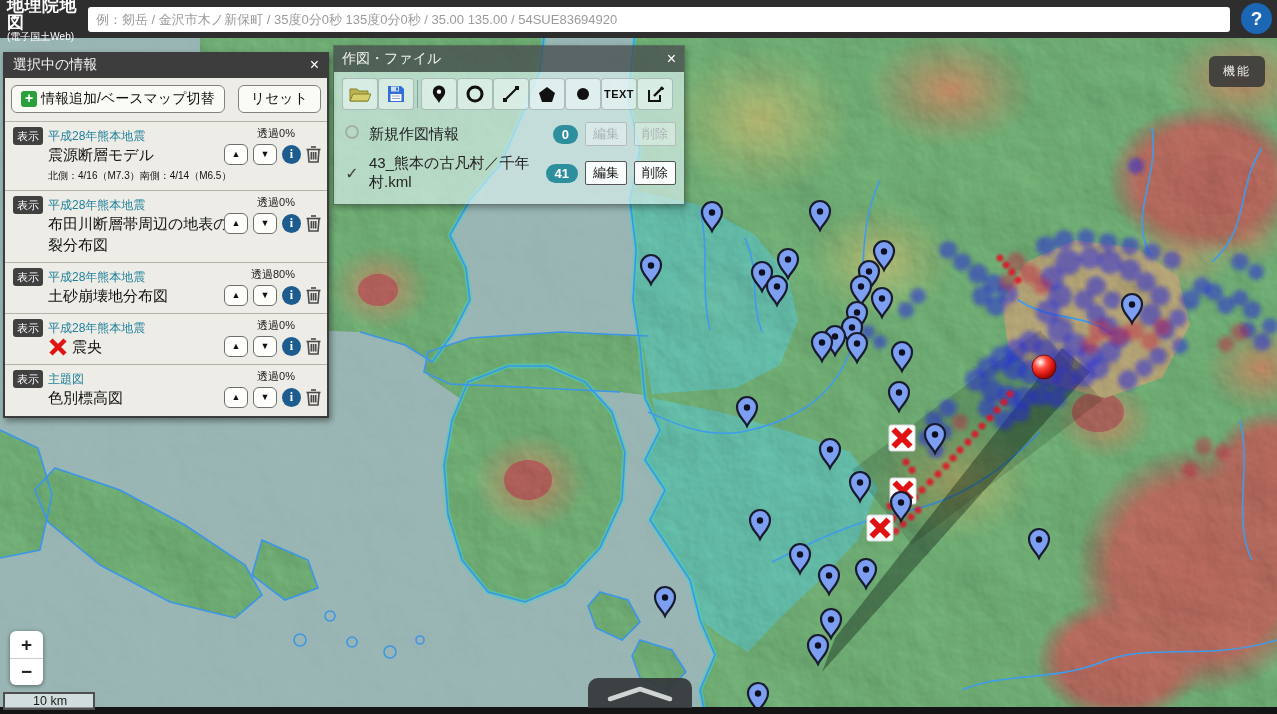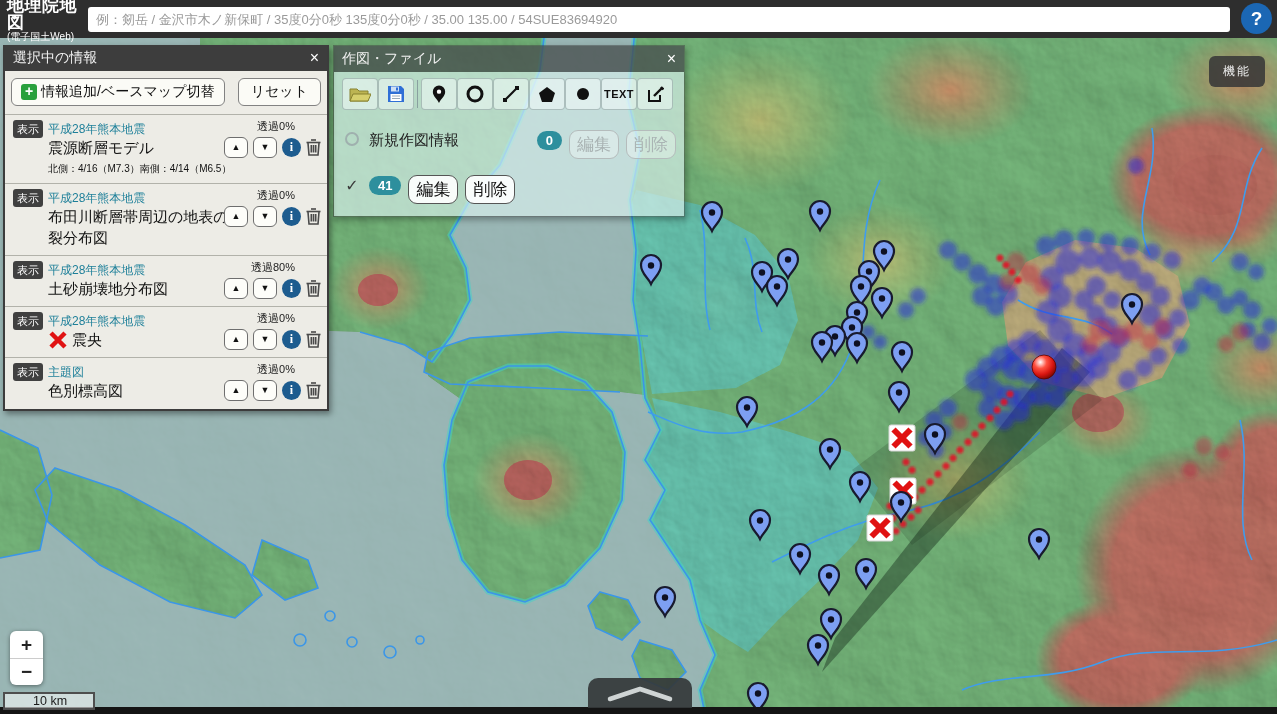--- a/index.html
+++ b/index.html
@@ -14,21 +14,21 @@
   #brand { width:88px; padding-left:7px; color:#fff; line-height:1; }
   #brand .t1 { font-size:17px; font-weight:bold; letter-spacing:.5px; }
   #brand .t2 { font-size:10px; margin-top:1px; }
   #search-input { width:1142px; height:25px; border:none; border-radius:3px; padding:0 8px; font-size:13px; color:#a16207; outline:none; }
   #search-input::placeholder { color:#9a9a9a; }
   #help-btn { position:absolute; right:5px; top:3px; width:31px; height:31px; border-radius:50%; background:#1b67b4; color:#fff; font-size:19px; font-weight:bold; display:flex; align-items:center; justify-content:center; cursor:pointer; }
 
   #function-btn { position:absolute; right:12px; top:56px; z-index:25; background:rgba(56,56,56,.88); color:#eee; font-size:12px; padding:7px 14px; border-radius:6px; cursor:pointer; letter-spacing:2px; }
 
   
-  #sel-panel { position:absolute; left:3px; top:45px; width:326px; z-index:20; background:#edece6; border:2px solid #3c3c3c; border-top:none; box-shadow:2px 3px 6px rgba(0,0,0,.4); }
+  #sel-panel { position:absolute; left:3px; top:52px; width:326px; z-index:20; background:#edece6; border:2px solid #3c3c3c; border-top:none; box-shadow:2px 3px 6px rgba(0,0,0,.4); }
   .panel-head { height:26px; background:#3d3d3d; color:#f2f2f2; font-size:14px; display:flex; align-items:center; padding:0 8px; }
   .panel-head .x { margin-left:auto; font-size:16px; cursor:pointer; color:#fff; }
   #sel-actions { display:flex; align-items:center; padding:7px 6px 8px; gap:6px; }
   .btn { background:#fbfbf6; border:1.5px solid #828282; border-radius:6px; font-size:14px; color:#111; padding:4px 9px; cursor:pointer; display:flex; align-items:center; gap:4px; }
   #reset-btn { margin-left:auto; padding:4px 12px; }
   .plus-ic { width:16px; height:16px; background:#29a03c; border-radius:3px; color:#fff; font-size:14px; font-weight:bold; line-height:15px; text-align:center; display:inline-block; }
   .layer-row { position:relative; border-top:1px solid #b2b2aa; padding:5px 8px 7px; display:flex; }
   .show-badge { background:#404040; color:#fff; font-size:11px; border-radius:3px; padding:2px 4px; height:18px; flex:0 0 auto; cursor:pointer; }
   .lr-mid { margin-left:5px; flex:1; }
   .lr-cat { font-size:12px; color:#1d7f99; margin-top:1px; }
@@ -45,21 +45,21 @@
   
   #draw-panel { position:absolute; left:333px; top:45px; width:352px; z-index:18; border:1px solid rgba(60,60,60,.5); box-shadow:2px 3px 6px rgba(0,0,0,.3); }
   #draw-panel .panel-head { background:rgba(72,78,78,.78); }
   #draw-body { background:rgba(216,240,238,.68); padding:6px 8px 8px; }
   #draw-tools { display:flex; align-items:center; padding-bottom:8px; }
   .tool-btn { width:36px; height:32px; background:rgba(250,255,255,.5); border:1px solid rgba(110,130,130,.45); border-radius:4px; display:flex; align-items:center; justify-content:center; cursor:pointer; }
   .tool-sep { width:1px; height:28px; background:#8aa0a0; margin:0 3px; }
   .draw-row { display:flex; align-items:center; gap:7px; padding:4px 0; font-size:15px; color:#222; }
   .draw-row .nm { flex:1; }
   .cnt-pill { background:#2d8f9d; color:#fff; font-size:13px; font-weight:bold; border-radius:10px; padding:2px 9px; }
-  .mini-btn { background:rgba(255,255,255,.9); border:1.3px solid #555; border-radius:9px; font-size:17px; color:#111; padding:2px 7px; cursor:pointer;margin-top:8px; }
+  .mini-btn { background:rgba(255,255,255,.9); border:1.3px solid #555; border-radius:2px; font-size:13px; color:#111; padding:2px 7px; cursor:pointer; }
   .mini-btn.dis { border-color:#b5bcbc; color:#aab4b4; background:rgba(255,255,255,.35); cursor:default; }
   .chk { width:20px; text-align:center; font-size:16px; color:#3a3a3a; font-weight:bold; }
   .ring { width:14px; height:14px; border:2px solid #9fb0ae; border-radius:50%; display:inline-block; }
 
   
   #zoom-ctrl { position:absolute; left:10px; top:631px; width:33px; background:#fff; border-radius:6px; box-shadow:0 1px 4px rgba(0,0,0,.45); z-index:15; overflow:hidden; }
   .zbtn { height:27px; display:flex; align-items:center; justify-content:center; font-size:19px; font-weight:bold; color:#222; cursor:pointer; }
   #zoom-ctrl .zbtn + .zbtn { border-top:1px solid #ccc; }
   #scale-bar { position:absolute; left:3px; bottom:4px; width:92px; height:18px; background:rgba(255,255,255,.55); border:2px solid #4e4e4e; color:#1a1a1a; font-size:12.5px; padding-left:28px; line-height:14px; z-index:15; }
   #foot-strip { position:absolute; left:0; bottom:0; width:1277px; height:7px; background:#141414; z-index:14; }
@@ -608,20 +608,21 @@
     </div>
     <div class="draw-row">
       <span class="chk"><span class="ring"></span></span>
       <span class="nm">新規作図情報</span>
       <span class="cnt-pill">0</span>
       <span class="mini-btn dis">編集</span>
       <span class="mini-btn dis">削除</span>
     </div>
     <div class="draw-row">
       <span class="chk">✓</span>
+      <span class="nm">43_熊本の古凡村／千年村.kml</span>
       <span class="cnt-pill">41</span>
       <span class="mini-btn">編集</span>
       <span class="mini-btn">削除</span>
     </div>
   </div>
 </div>
 
 <div id="zoom-ctrl">
   <div class="zbtn">+</div>
   <div class="zbtn">−</div>

